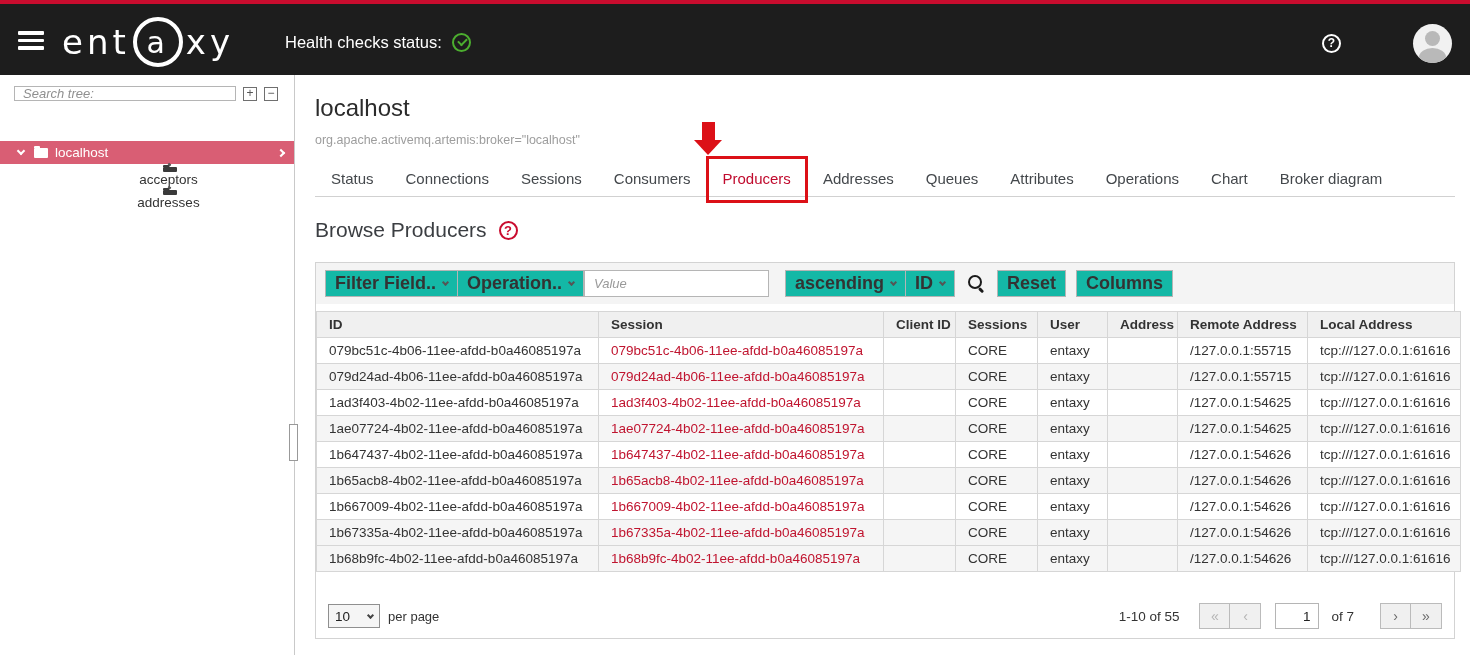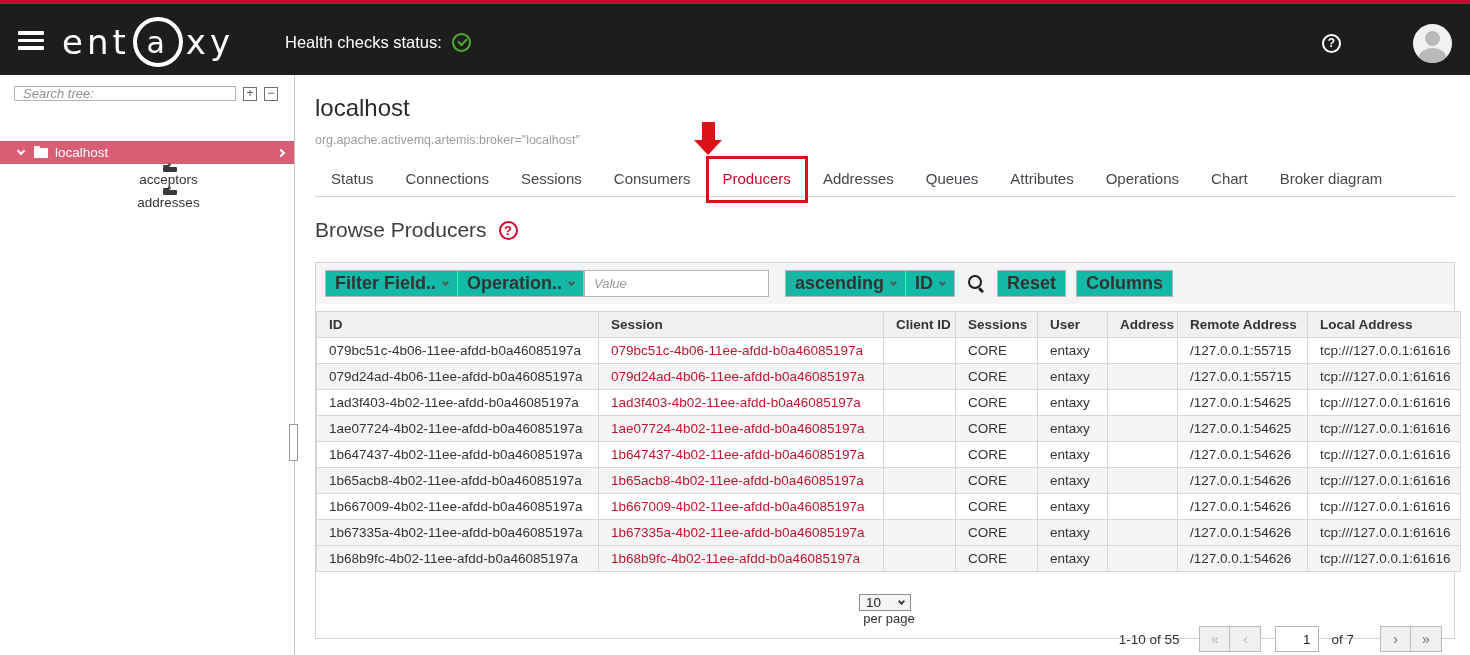--- a/index.html
+++ b/index.html
@@ -102,21 +102,21 @@
   table.grid { border-collapse:collapse; table-layout:fixed; width:1122px; margin:7px auto 0 auto; }
   table.grid th, table.grid td { border:1px solid #d6d6d6; font-size:13.5px; padding:4px 12px;
     text-align:left; height:26px; white-space:nowrap; overflow:hidden; }
   table.grid th { background:#f0f0f0; color:#333; font-weight:bold; }
   table.grid td { color:#333; background:#fff; }
   table.grid tr.even td { background:#f5f5f5; }
   td a.sess-link { color:#c0142f; text-decoration:none; cursor:pointer; }
 
   
   .panel-footer { position:absolute; left:0; bottom:0; width:100%; height:44px;
-    display:flex; align-items:center; padding:0 12px;flex-direction:column; }
+    display:flex; align-items:center; padding:0 12px; }
   .pagesize-select { width:52px; height:24px; border:1px solid #8f8f8f; background:#f5f5f5;
     display:flex; align-items:center; justify-content:space-between; padding:0 6px; font-size:13.5px;
     color:#222; cursor:pointer; }
   .pagesize-select .chev { width:5px; height:5px; border-color:#444; margin-top:-2px; }
   .perpage-label { font-size:13px; color:#333; margin-left:8px; }
   .footer-right { margin-left:auto; display:flex; align-items:center; gap:6px; }
   .range-label { font-size:13.5px; color:#333; margin-right:14px; }
   .pg-group { display:flex; }
   .pg-btn { width:31px; height:26px; border:1px solid #bbb; background:#f0f0f0; color:#6b6b6b;
     font-size:14px; display:flex; align-items:center; justify-content:center; cursor:pointer; }

